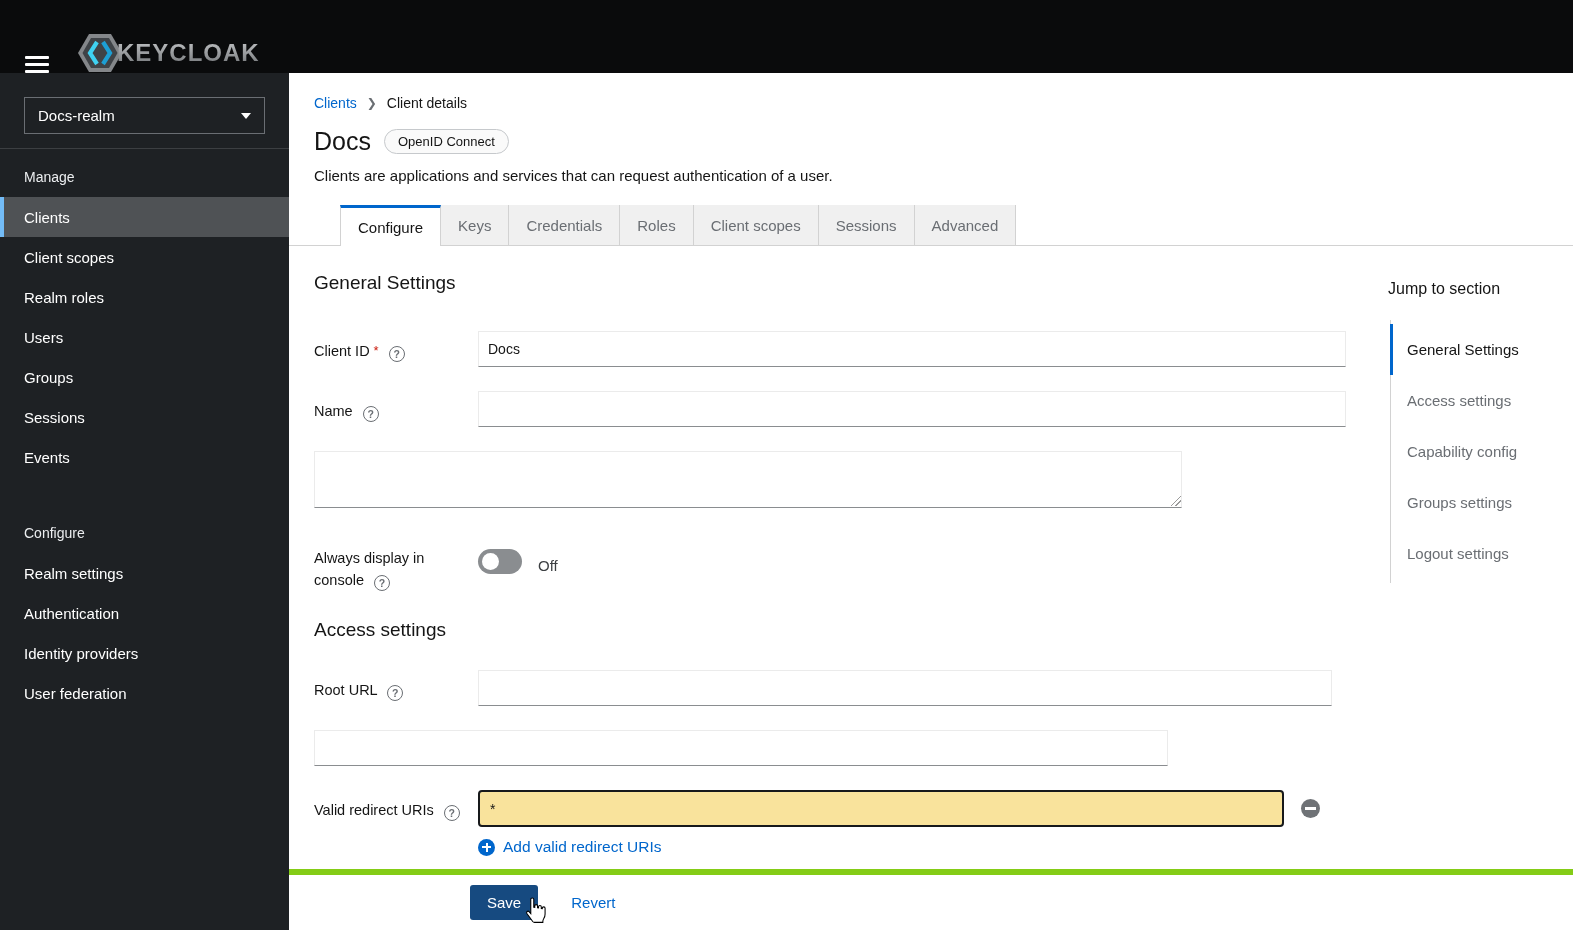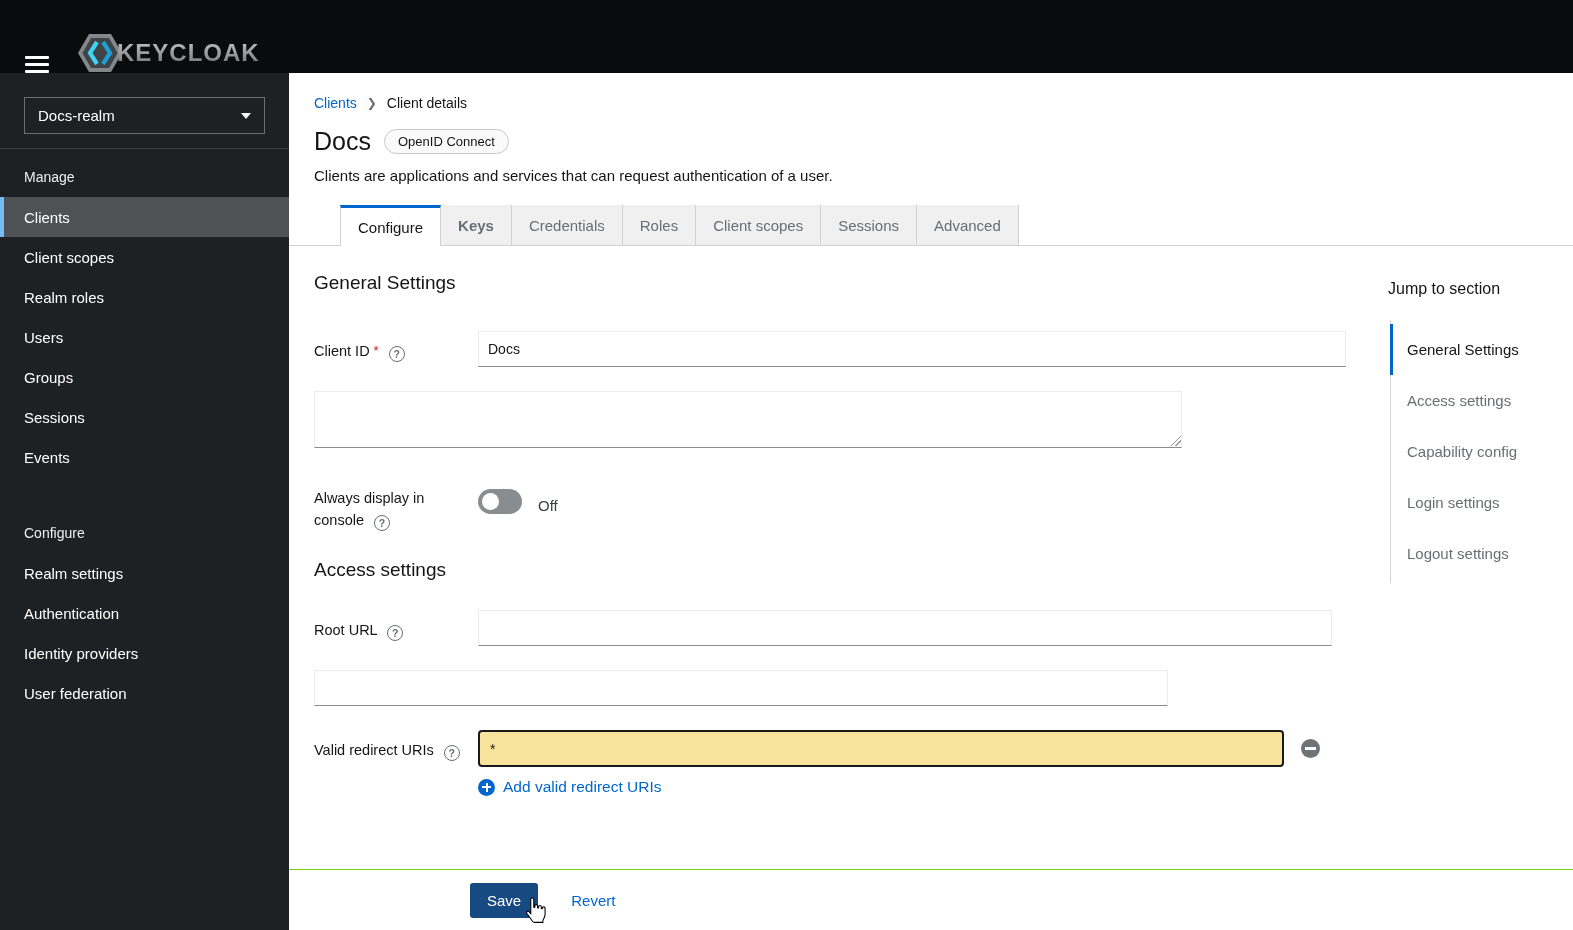--- a/index.html
+++ b/index.html
@@ -48,21 +48,21 @@
   .subtitle { margin-top: 11px; font-size: 15px; }
 
   
   .tabs { margin-top: 21px; height: 41px; display: flex; align-items: stretch; }
   .tabs-fill-left { width: 51px; border-bottom: 1px solid #d2d2d2; }
   .tabs-fill-right { flex: 1; border-bottom: 1px solid #d2d2d2; }
   .tab { padding: 0 17px; display: flex; align-items: center; font-size: 15px;
     cursor: pointer; }
   .tab.inactive { background: #f0f0f0; color: #6a6e73; border-right: 1px solid #d2d2d2;
     border-bottom: 1px solid #d2d2d2; }
-  .tab.inactive.first { border-left: none; font-weight: bold; }
+  .tab.inactive.first { border-left: none; }
   .tab.active { background: #fff; color: #151515; border: 1px solid #d2d2d2;
     border-bottom: none; border-top: 3px solid #0066cc; }
 
   
   .form-col { position: absolute; left: 314px; top: 272px; width: 1040px; }
   h2.section-h { font-size: 19px; font-weight: 500; color: #151515; }
   h2.general { margin-bottom: 37px; }
   h2.access { margin: 28px 0 29px 0; }
   .frow { display: flex; margin-bottom: 24px; }
   .frow.desc { margin-bottom: 26px; }
@@ -113,21 +113,21 @@
   .jump-list { list-style: none; margin: 22px 0 0 2px; border-left: 1px solid #d2d2d2;
     padding: 4px 0; }
   .jump-list li { padding: 17px 0 17px 16px; font-size: 15px; color: #6a6e73;
     position: relative; cursor: pointer; }
   .jump-list li.active { color: #151515; }
   .jump-list li.active::before { content: ""; position: absolute; left: -1px; top: 0;
     bottom: 0; width: 3px; background: #0066cc; }
 
   
   .form-footer { position: absolute; left: 289px; bottom: 0; width: 1284px; height: 61px;
-    background: #fff; border-top: 1px solid #84cc16; display: flex; align-items: center;
+    background: #fff; border-top: 6px solid #84cc16; display: flex; align-items: center;
     padding-left: 181px; }
   .save-btn { background: #164a80; color: #fff; border: none; border-radius: 3px;
     font-size: 15px; padding: 9px 17px; cursor: pointer;
     font-family: "Liberation Sans", sans-serif; }
   .revert-link { color: #0066cc; font-size: 15px; margin-left: 33px; text-decoration: none;
     cursor: pointer; }
 
   .cursor-overlay { position: absolute; left: 524px; top: 896px; z-index: 20;
     pointer-events: none; }
 </style>
@@ -210,20 +210,29 @@
   <div class="frow">
     <div class="label-cell">
       <span>Client ID</span><span class="req">*</span>
       <span class="help-icon">?</span>
     </div>
     <div class="control-cell">
       <input class="txt-input" type="text" value="Docs" style="">
     </div>
   </div>
 
+  <div class="frow">
+    <div class="label-cell">
+      <span>Name</span>
+      <span class="help-icon">?</span>
+    </div>
+    <div class="control-cell">
+      <input class="txt-input" type="text" value="" style="">
+    </div>
+  </div>
 
   <div class="frow desc">
     <div class="control-cell">
       <textarea class="txt-area" style=""></textarea>
       <div class="resize-corner"></div>
     </div>
   </div>
 
   <div class="frow">
     <div class="label-cell">
@@ -275,21 +284,21 @@
     </div>
   </div>
 </div>
 
 <aside class="jump-nav">
   <div class="jump-title">Jump to section</div>
   <ul class="jump-list">
     <li class="active">General Settings</li>
     <li>Access settings</li>
     <li>Capability config</li>
-    <li>Login settings</li>
+    <li>Groups settings</li>
     <li>Logout settings</li>
   </ul>
 </aside>
 
 <footer class="form-footer">
   <button class="save-btn">Save</button>
   <a class="revert-link">Revert</a>
 </footer>
 
 <div class="cursor-overlay">

